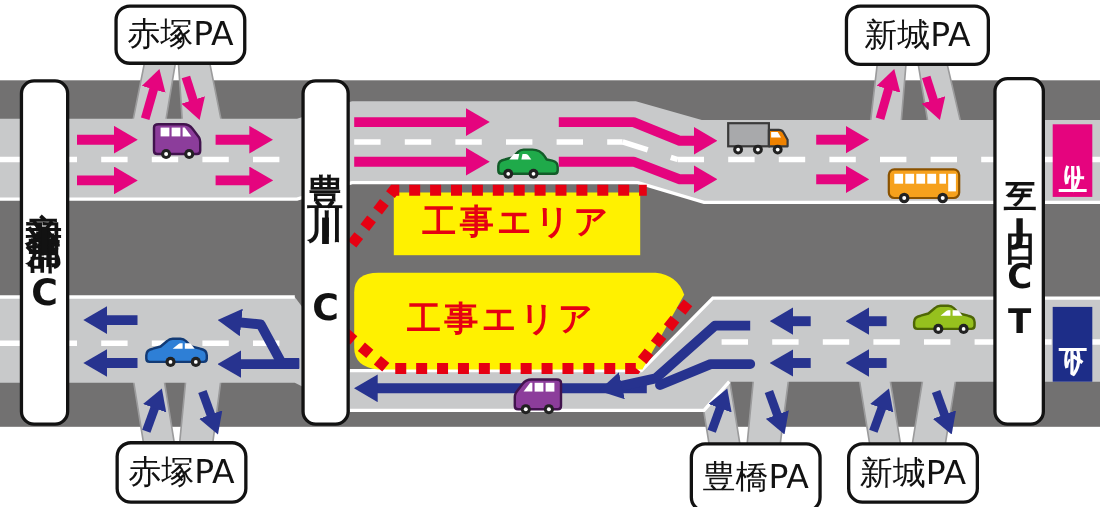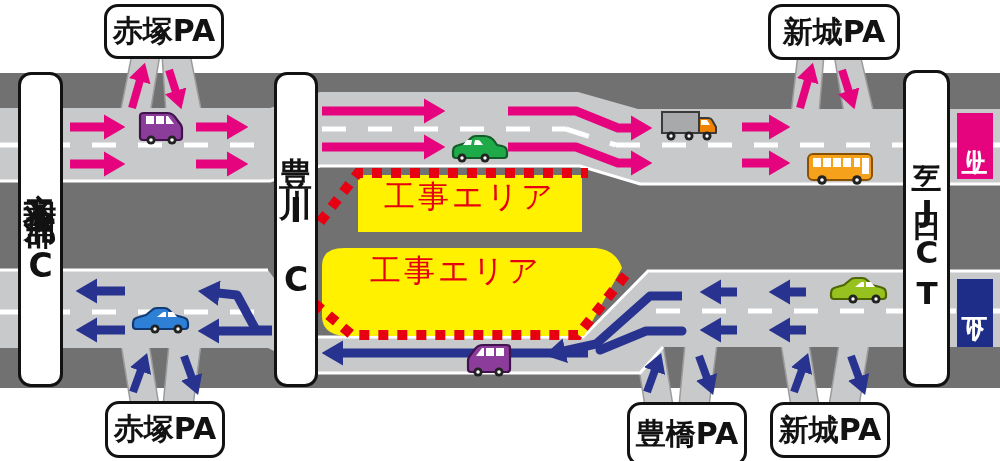--- a/index.html
+++ b/index.html
@@ -2,42 +2,42 @@
 <html><head>
 <meta charset="utf-8">
 <style>
   html,body{margin:0;padding:0;background:#fff;}
   .stage{
     position:relative;width:1000px;height:461px;background:#ffffff;overflow:hidden;
     font-family:"DejaVu Sans","Liberation Sans",sans-serif;
   }
   .stage svg{position:absolute;left:0;top:0;z-index:1;}
   .cz{
-    position:absolute;z-index:2;display:flex;align-items:flex-start;justify-content:center;
-    color:#e60012;font-weight:normal;font-size:31px;letter-spacing:3px;white-space:nowrap;
+    position:absolute;z-index:2;display:flex;align-items:center;justify-content:center;
+    color:#e60012;font-weight:bold;font-size:31px;letter-spacing:3px;white-space:nowrap;
   }
   #cz-up{left:358px;top:176px;width:224px;height:52px;}
   #cz-low{left:322px;top:250px;width:268px;height:80px;}
   .vbox{
     position:absolute;z-index:3;background:#fff;border:3px solid #121212;border-radius:13px;
     display:flex;align-items:center;justify-content:center;box-sizing:border-box;
   }
   .vbox span{
     writing-mode:vertical-rl;text-orientation:upright;font-weight:bold;color:#121212;
     font-size:33px;line-height:1;
   }
   #ic-left{left:18px;top:72px;width:45px;height:315px;}
   #ic-left span{letter-spacing:8px;}
   #ic-mid{left:274px;top:72px;width:44px;height:315px;}
   #ic-mid span{letter-spacing:30px;}
   #jct{left:903px;top:70px;width:47px;height:317px;}
   #jct span{font-size:31px;letter-spacing:5px;}
   .pa{
     position:absolute;z-index:3;background:#fff;border:3px solid #121212;border-radius:14px;
-    display:flex;align-items:center;justify-content:center;font-weight:bold;font-size:30px;
+    display:flex;align-items:center;justify-content:center;font-weight:normal;font-size:30px;
     color:#121212;box-sizing:border-box;white-space:nowrap;
   }
   #pa-ak-top{left:104px;top:4px;width:120px;height:55px;}
   #pa-sh-top{left:768px;top:4px;width:132px;height:56px;}
   #pa-ak-bot{left:105px;top:401px;width:120px;height:57px;}
   #pa-ty-bot{left:627px;top:402px;width:120px;height:64px;}
   #pa-sh-bot{left:770px;top:402px;width:120px;height:56px;}
   .badge{
     position:absolute;z-index:3;width:36px;display:flex;align-items:center;justify-content:center;
     color:#fff;font-weight:bold;

